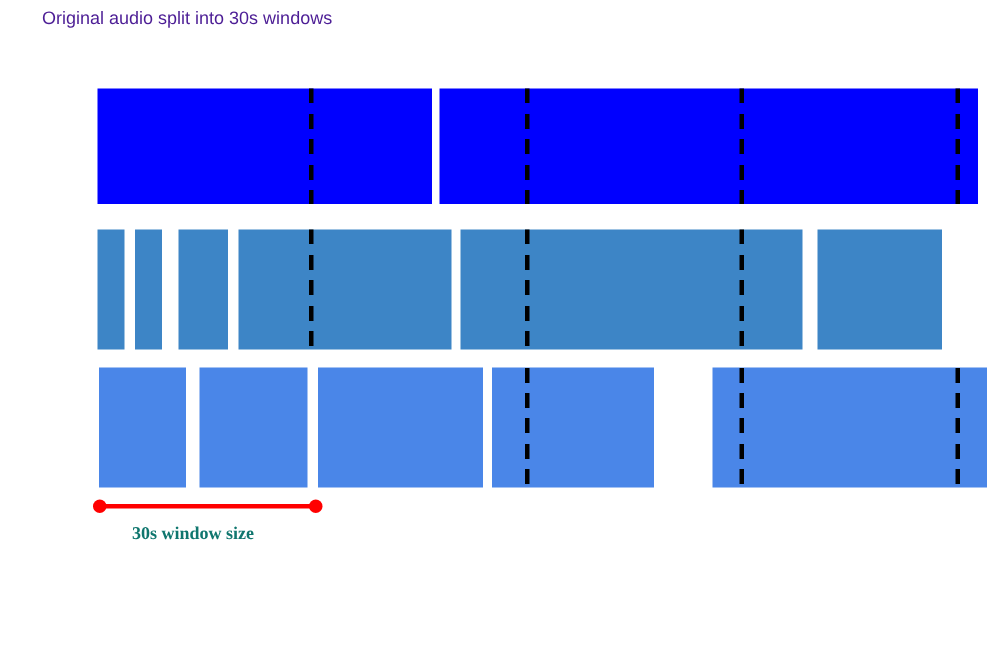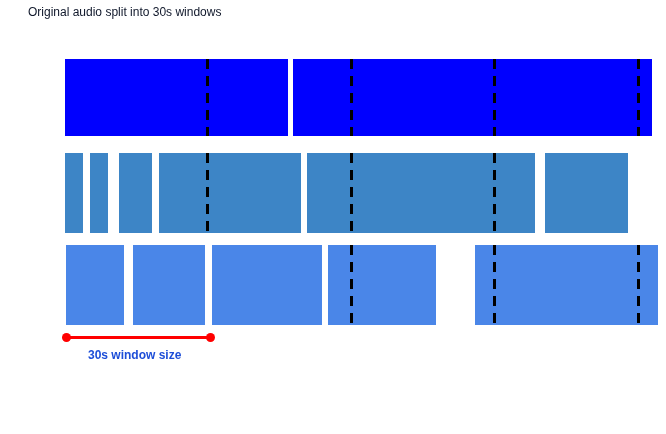--- a/index.html
+++ b/index.html
@@ -39,21 +39,21 @@
     position: absolute;
     font-size: 12px;
     font-weight: bold;
     white-space: nowrap;
   }
 </style>
 </head>
 <body>
 
 <div class="canvas">
-  <span class="fig-title" style="left: 28px; top: 5px; color: #0f172a;">Original audio split into 30s windows</span>
+  <span class="fig-title" style="left: 28px; top: 5px; color: #4c1d95;">Original audio split into 30s windows</span>
 
   <div>
       <div class="seg" style="left: 65px; top: 59px; width: 223px; height: 77px; background: rgb(0, 0, 255);"></div>
       <div class="seg" style="left: 293px; top: 59px; width: 359px; height: 77px; background: rgb(0, 0, 255);"></div>
       <div class="dash-line" style="left: 206px; top: 59px; height: 77px; background: repeating-linear-gradient(rgb(0, 0, 0) 0px, rgb(0, 0, 0) 10px, transparent 10px, transparent 17px);"></div>
       <div class="dash-line" style="left: 350px; top: 59px; height: 77px; background: repeating-linear-gradient(rgb(0, 0, 0) 0px, rgb(0, 0, 0) 10px, transparent 10px, transparent 17px);"></div>
       <div class="dash-line" style="left: 493px; top: 59px; height: 77px; background: repeating-linear-gradient(rgb(0, 0, 0) 0px, rgb(0, 0, 0) 10px, transparent 10px, transparent 17px);"></div>
       <div class="dash-line" style="left: 637px; top: 59px; height: 77px; background: repeating-linear-gradient(rgb(0, 0, 0) 0px, rgb(0, 0, 0) 10px, transparent 10px, transparent 17px);"></div>
       <div class="seg" style="left: 65px; top: 153px; width: 18px; height: 80px; background: rgb(61, 133, 198);"></div>
       <div class="seg" style="left: 90px; top: 153px; width: 18px; height: 80px; background: rgb(61, 133, 198);"></div>
@@ -71,15 +71,15 @@
       <div class="seg" style="left: 475px; top: 245px; width: 183px; height: 80px; background: rgb(74, 134, 232);"></div>
       <div class="dash-line" style="left: 350px; top: 245px; height: 80px; background: repeating-linear-gradient(rgb(0, 0, 0) 0px, rgb(0, 0, 0) 10px, transparent 10px, transparent 17px);"></div>
       <div class="dash-line" style="left: 493px; top: 245px; height: 80px; background: repeating-linear-gradient(rgb(0, 0, 0) 0px, rgb(0, 0, 0) 10px, transparent 10px, transparent 17px);"></div>
       <div class="dash-line" style="left: 637px; top: 245px; height: 80px; background: repeating-linear-gradient(rgb(0, 0, 0) 0px, rgb(0, 0, 0) 10px, transparent 10px, transparent 17px);"></div>
     </div>
 
   <div>
     <div class="arrow-line" style="left: 66px; top: 336px; width: 145px; height: 3px; background: rgb(255, 0, 0);"></div>
     <div class="arrow-dot" style="left: 62px; top: 333px; background: rgb(255, 0, 0);"></div>
     <div class="arrow-dot" style="left: 206px; top: 333px; background: rgb(255, 0, 0);"></div>
-    <span class="arrow-label" style="left: 88px; top: 348px; color: #1d4ed8;">30s window size</span>
+    <span class="arrow-label" style="left: 88px; top: 348px; color: #0f766e; font-family: Liberation Serif, serif;">30s window size</span>
   </div>
 </div>
 
 </body></html>

